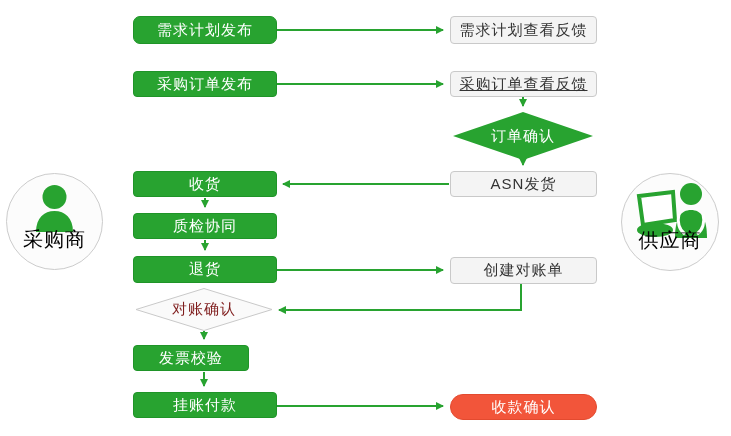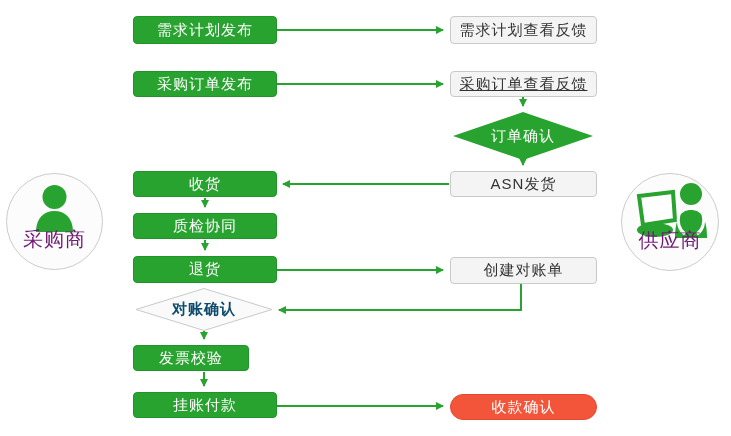--- a/index.html
+++ b/index.html
@@ -36,34 +36,34 @@
   .diamond{
     position:absolute;
   }
   .diamond svg{position:absolute;left:0;top:0;}
   .diamond .dlabel{
     position:absolute;left:0;top:0;right:0;bottom:0;
     display:flex;align-items:center;justify-content:center;
     font-size:15px;letter-spacing:1px;
   }
   .diamond.green .dlabel{color:#ffffff;}
-  .diamond.plain .dlabel{color:#0c4a6e;font-weight:bold;}
+  .diamond.plain .dlabel{color:#7f1d1d;}
   .actor{
     position:absolute;
     border-radius:50%;
     background:#fcfcfc;
     border:1px solid #cccccc;
     box-sizing:border-box;
     display:flex;flex-direction:column;align-items:center;justify-content:flex-start;
   }
   .actor .alabel{
     position:absolute;
     bottom:16px;left:0;right:0;
     text-align:center;
-    font-size:20px;color:#701a75;
+    font-size:20px;color:#000000;
     letter-spacing:1px;
   }
   .connectors{position:absolute;left:0;top:0;}
 </style>
 </head>
 <body>
 
 <div class="stage">
 
   <svg class="connectors" width="731" height="436" viewBox="0 0 731 436">
@@ -106,21 +106,21 @@
       <circle cx="70" cy="14" r="11" fill="#28a330"></circle>
 
       <path d="M54,58 C54,38 60,30 70,30 C80,30 86,38 86,58 Z" fill="#28a330"></path>
 
       <path d="M58,34 C56,42 58,50 64,54" fill="none" stroke="#ffffff" stroke-width="3"></path>
       <path d="M82,34 C84,42 82,50 76,54" fill="none" stroke="#ffffff" stroke-width="3"></path>
     </svg>
     <div class="alabel">供应商</div>
   </div>
 
-  <div class="node green" style="left:133px;top:16px;width:144px;height:28px;">需求计划发布</div>
+  <div class="node green" style="left:133px;top:16px;width:144px;height:28px;border-radius:7px;">需求计划发布</div>
   <div class="node green" style="left:133px;top:71px;width:144px;height:26px;">采购订单发布</div>
   <div class="node green" style="left:133px;top:171px;width:144px;height:26px;">收货</div>
   <div class="node green" style="left:133px;top:213px;width:144px;height:26px;">质检协同</div>
   <div class="node green" style="left:133px;top:256px;width:144px;height:27px;">退货</div>
   <div class="node green" style="left:133px;top:345px;width:116px;height:26px;">发票校验</div>
   <div class="node green" style="left:133px;top:392px;width:144px;height:26px;">挂账付款</div>
 
   <div class="node plain" style="left:450px;top:16px;width:147px;height:28px;">需求计划查看反馈</div>
   <div class="node plain" style="left:450px;top:71px;width:147px;height:26px;text-decoration:underline;">采购订单查看反馈</div>
   <div class="node plain" style="left:450px;top:171px;width:147px;height:26px;">ASN发货</div>

